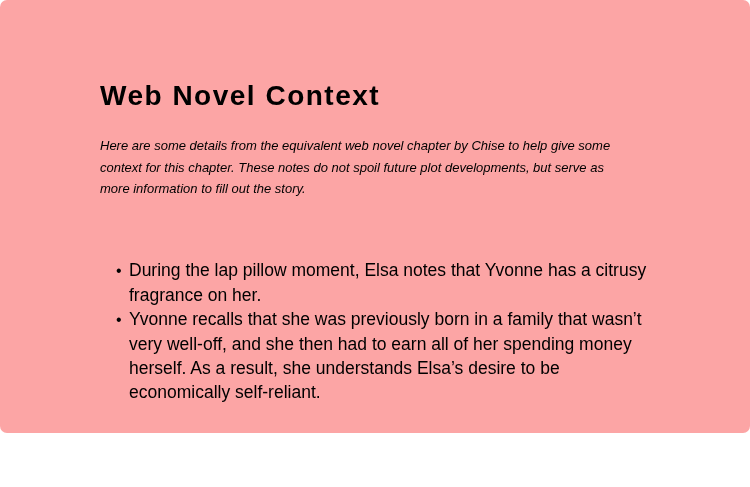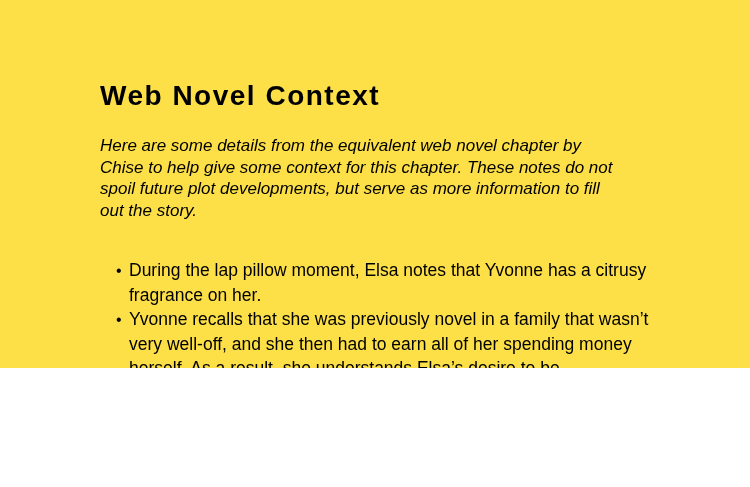--- a/index.html
+++ b/index.html
@@ -10,43 +10,44 @@
     width: 750px;
     height: 487px;
     background: #ffffff;
     font-family: "Liberation Sans", sans-serif;
     color: #000000;
     -webkit-font-smoothing: antialiased;
   }
   .page {
     position: relative;
     width: 750px;
-    height: 368px;
+    height: 433px;
     overflow: hidden;
-    background: #fde047;
+    background: #fca5a5;
+    border-radius: 7px;
   }
   .title {
     position: absolute;
     left: 100px;
     top: 81px;
     margin: 0;
     font-size: 28px;
     font-weight: 700;
     letter-spacing: 1.5px;
     line-height: 1.1;
     white-space: nowrap;
   }
   .intro {
     position: absolute;
     left: 100px;
     top: 135px;
     margin: 0;
     width: 520px;
     font-style: italic;
-    font-size: 17px;
+    font-size: 13px;
     line-height: 21.5px;
   }
   .notes {
     position: absolute;
     left: 100px;
     top: 242px;
     margin: 16px;
     padding: 0;
     list-style: none;
     width: 548px;
@@ -67,15 +68,15 @@
 </head>
 <body style="background: rgb(255, 255, 255);">
 
 <div class="page" style="color: rgb(0, 0, 0);">
   <h1 class="title">Web Novel Context</h1>
 
   <p class="intro">Here are some details from the equivalent web novel chapter by Chise to help give some context for this chapter. These notes do not spoil future plot developments, but serve as more information to fill out the story.</p>
 
   <ul class="notes">
       <li><span class="bullet">•</span><span>During the lap pillow moment, Elsa notes that Yvonne has a citrusy fragrance on her.</span></li>
-      <li><span class="bullet">•</span><span>Yvonne recalls that she was previously novel in a family that wasn’t very well-off, and she then had to earn all of her spending money herself. As a result, she understands Elsa’s desire to be economically self-reliant.</span></li>
+      <li><span class="bullet">•</span><span>Yvonne recalls that she was previously born in a family that wasn’t very well-off, and she then had to earn all of her spending money herself. As a result, she understands Elsa’s desire to be economically self-reliant.</span></li>
     </ul>
 </div>
 
 </body></html>

